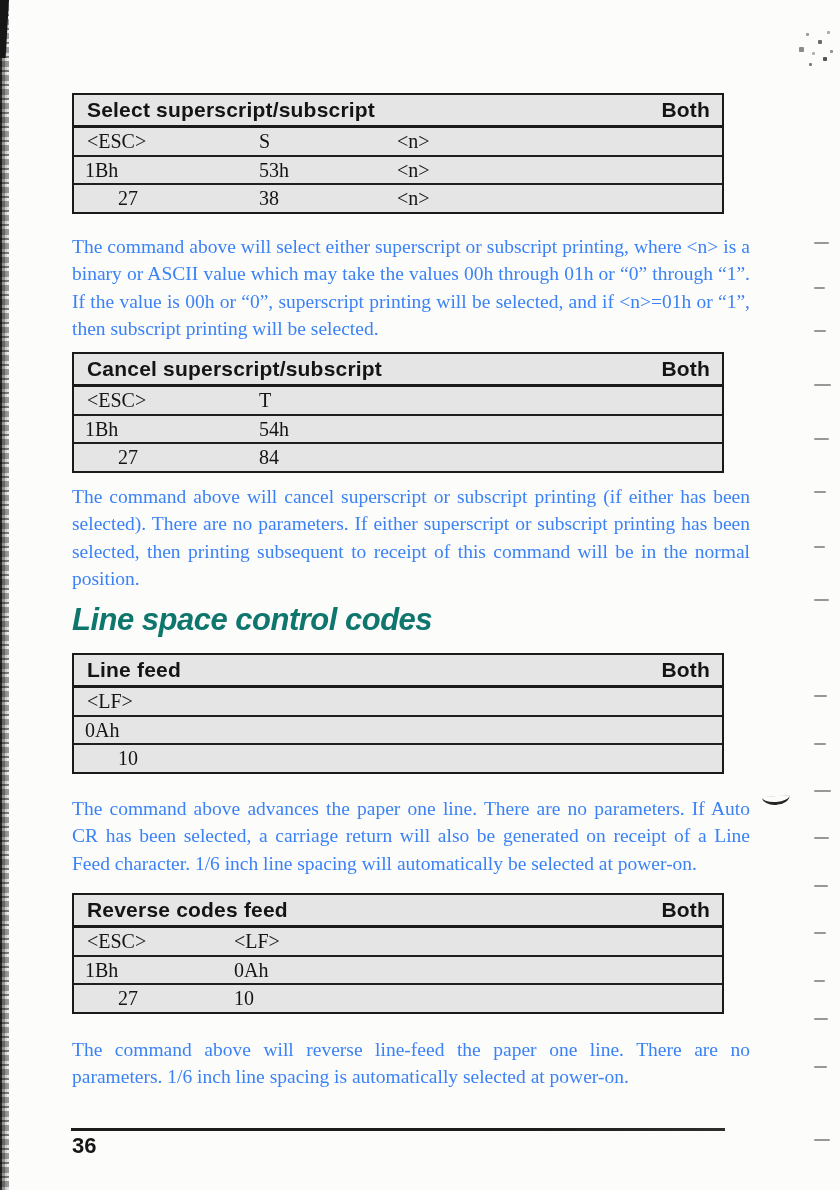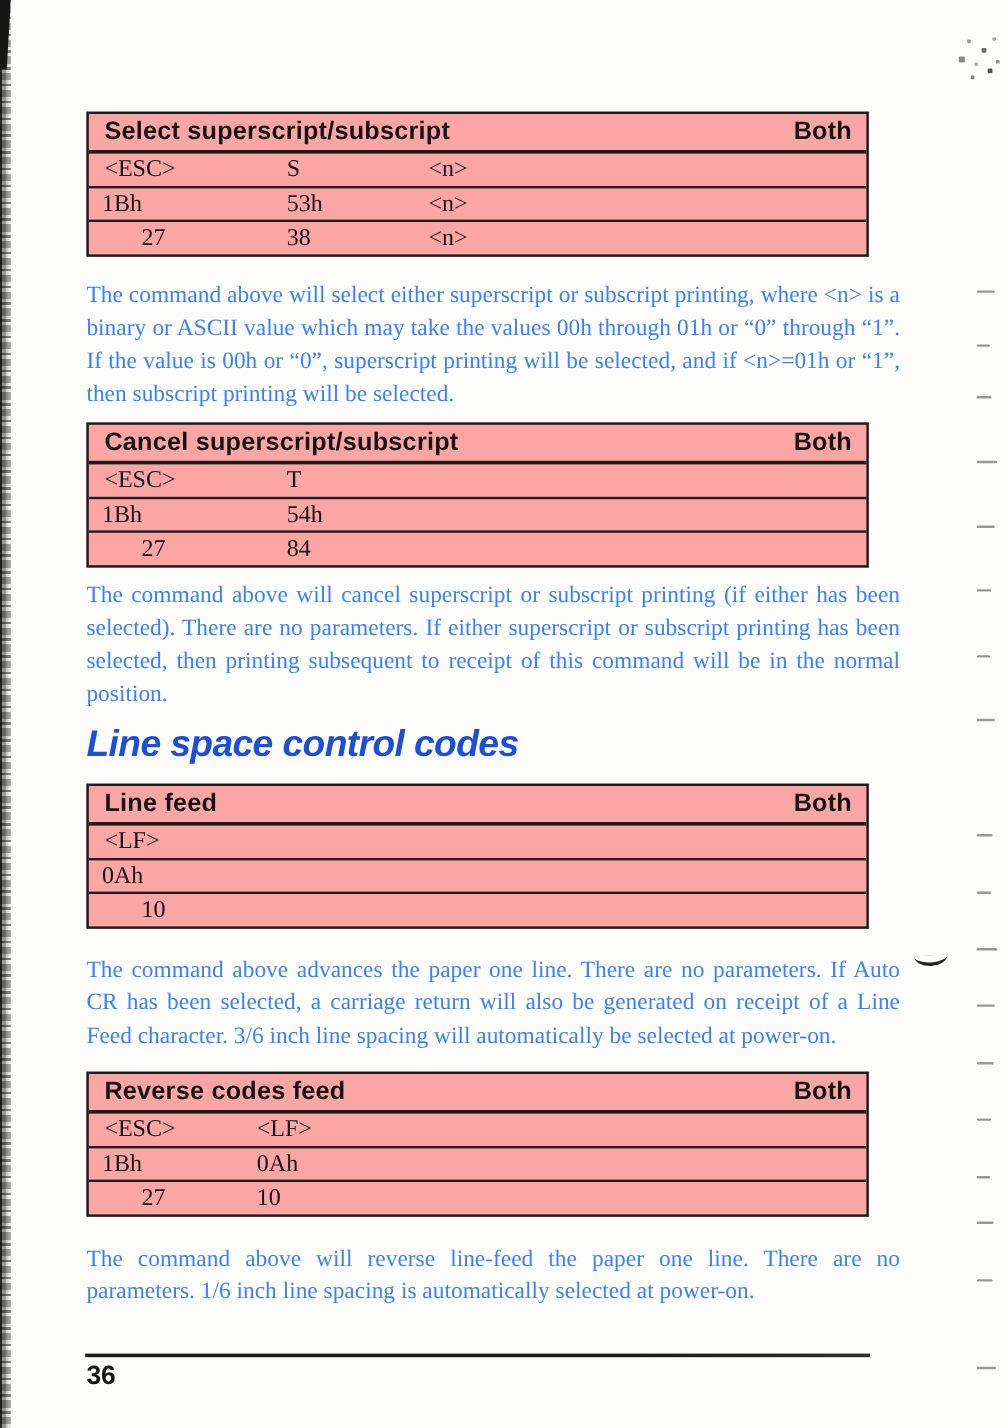--- a/index.html
+++ b/index.html
@@ -35,52 +35,52 @@
     transform:rotate(-4deg);
   }
 
   
   .block { position:absolute; left:72px; }
 
   .cmd-table {
     width:652px; height:121px;
     border:2px solid #1a1a1a;
     display:flex; flex-direction:column;
-    background:#fca5a5;
+    background:#e5e5e5;
   }
   .t-header {
     height:33px; display:flex; align-items:center; justify-content:space-between;
     border-bottom:3px solid #1a1a1a;
     font-family:"Liberation Sans", sans-serif; font-weight:bold; font-size:21px;
     letter-spacing:.2px;
   }
   .t-title { padding-left:13px; }
   .t-mode  { padding-right:12px; }
   .t-row {
     flex:1; display:flex; align-items:center;
-    font-size:20px; border-bottom:2px solid #1f1f1f;
+    font-size:20px; border-bottom:2px solid #1f1f1f;gap:20px;
   }
   .t-row:last-child { border-bottom:none; }
   .c1 { width:165px; padding-left:13px; }
   .narrow-c1 .c1 { width:140px; }
   .r2 .c1 { padding-left:11px; }
   .r3 .c1 { padding-left:44px; }
   .c2 { width:118px; }
   .c3 { flex:1; }
 
   .para {
     width:678px; font-size:19.5px; line-height:27.4px;
     text-align:justify; color:#3b82f6;
   }
   .para:last-of-type { }
 
   .section-heading {
     font-family:"Liberation Sans", sans-serif;
     font-weight:bold; font-style:italic;
-    font-size:31px; letter-spacing:-0.5px; color:#1d4ed8;
+    font-size:31px; letter-spacing:-0.5px; color:#0f766e;
   }
 
   .footer-rule {
     position:absolute; left:71px; top:1128px; width:654px; height:3px;
     background:linear-gradient(to right, #1c1c1c 70%, #2e2e2e);
   }
   .page-number {
     position:absolute; left:72px; top:1133px;
     font-family:"Liberation Sans", sans-serif; font-weight:bold; font-size:22px;
     color:#161616;
@@ -160,21 +160,21 @@
       <span class="c2"></span>
       <span class="c3"></span>
     </div>
     <div class="t-row r3">
       <span class="c1">10</span>
       <span class="c2"></span>
       <span class="c3"></span>
     </div>
   </div>
 
-  <p class="block para" style="top:795px">The command above advances the paper one line. There are no parameters. If Auto CR has been selected, a carriage return will also be generated on receipt of a Line Feed character. 3/6 inch line spacing will automatically be selected at power-on.</p>
+  <p class="block para" style="top:795px">The command above advances the paper one line. There are no parameters. If Auto CR has been selected, a carriage return will also be generated on receipt of a Line Feed character. 1/6 inch line spacing will automatically be selected at power-on.</p>
 
   <div class="block cmd-table narrow-c1" style="top:893px">
     <div class="t-header">
       <span class="t-title">Reverse codes feed</span>
       <span class="t-mode">Both</span>
     </div>
     <div class="t-row r1">
       <span class="c1">&lt;ESC&gt;</span>
       <span class="c2">&lt;LF&gt;</span>
       <span class="c3"></span>

